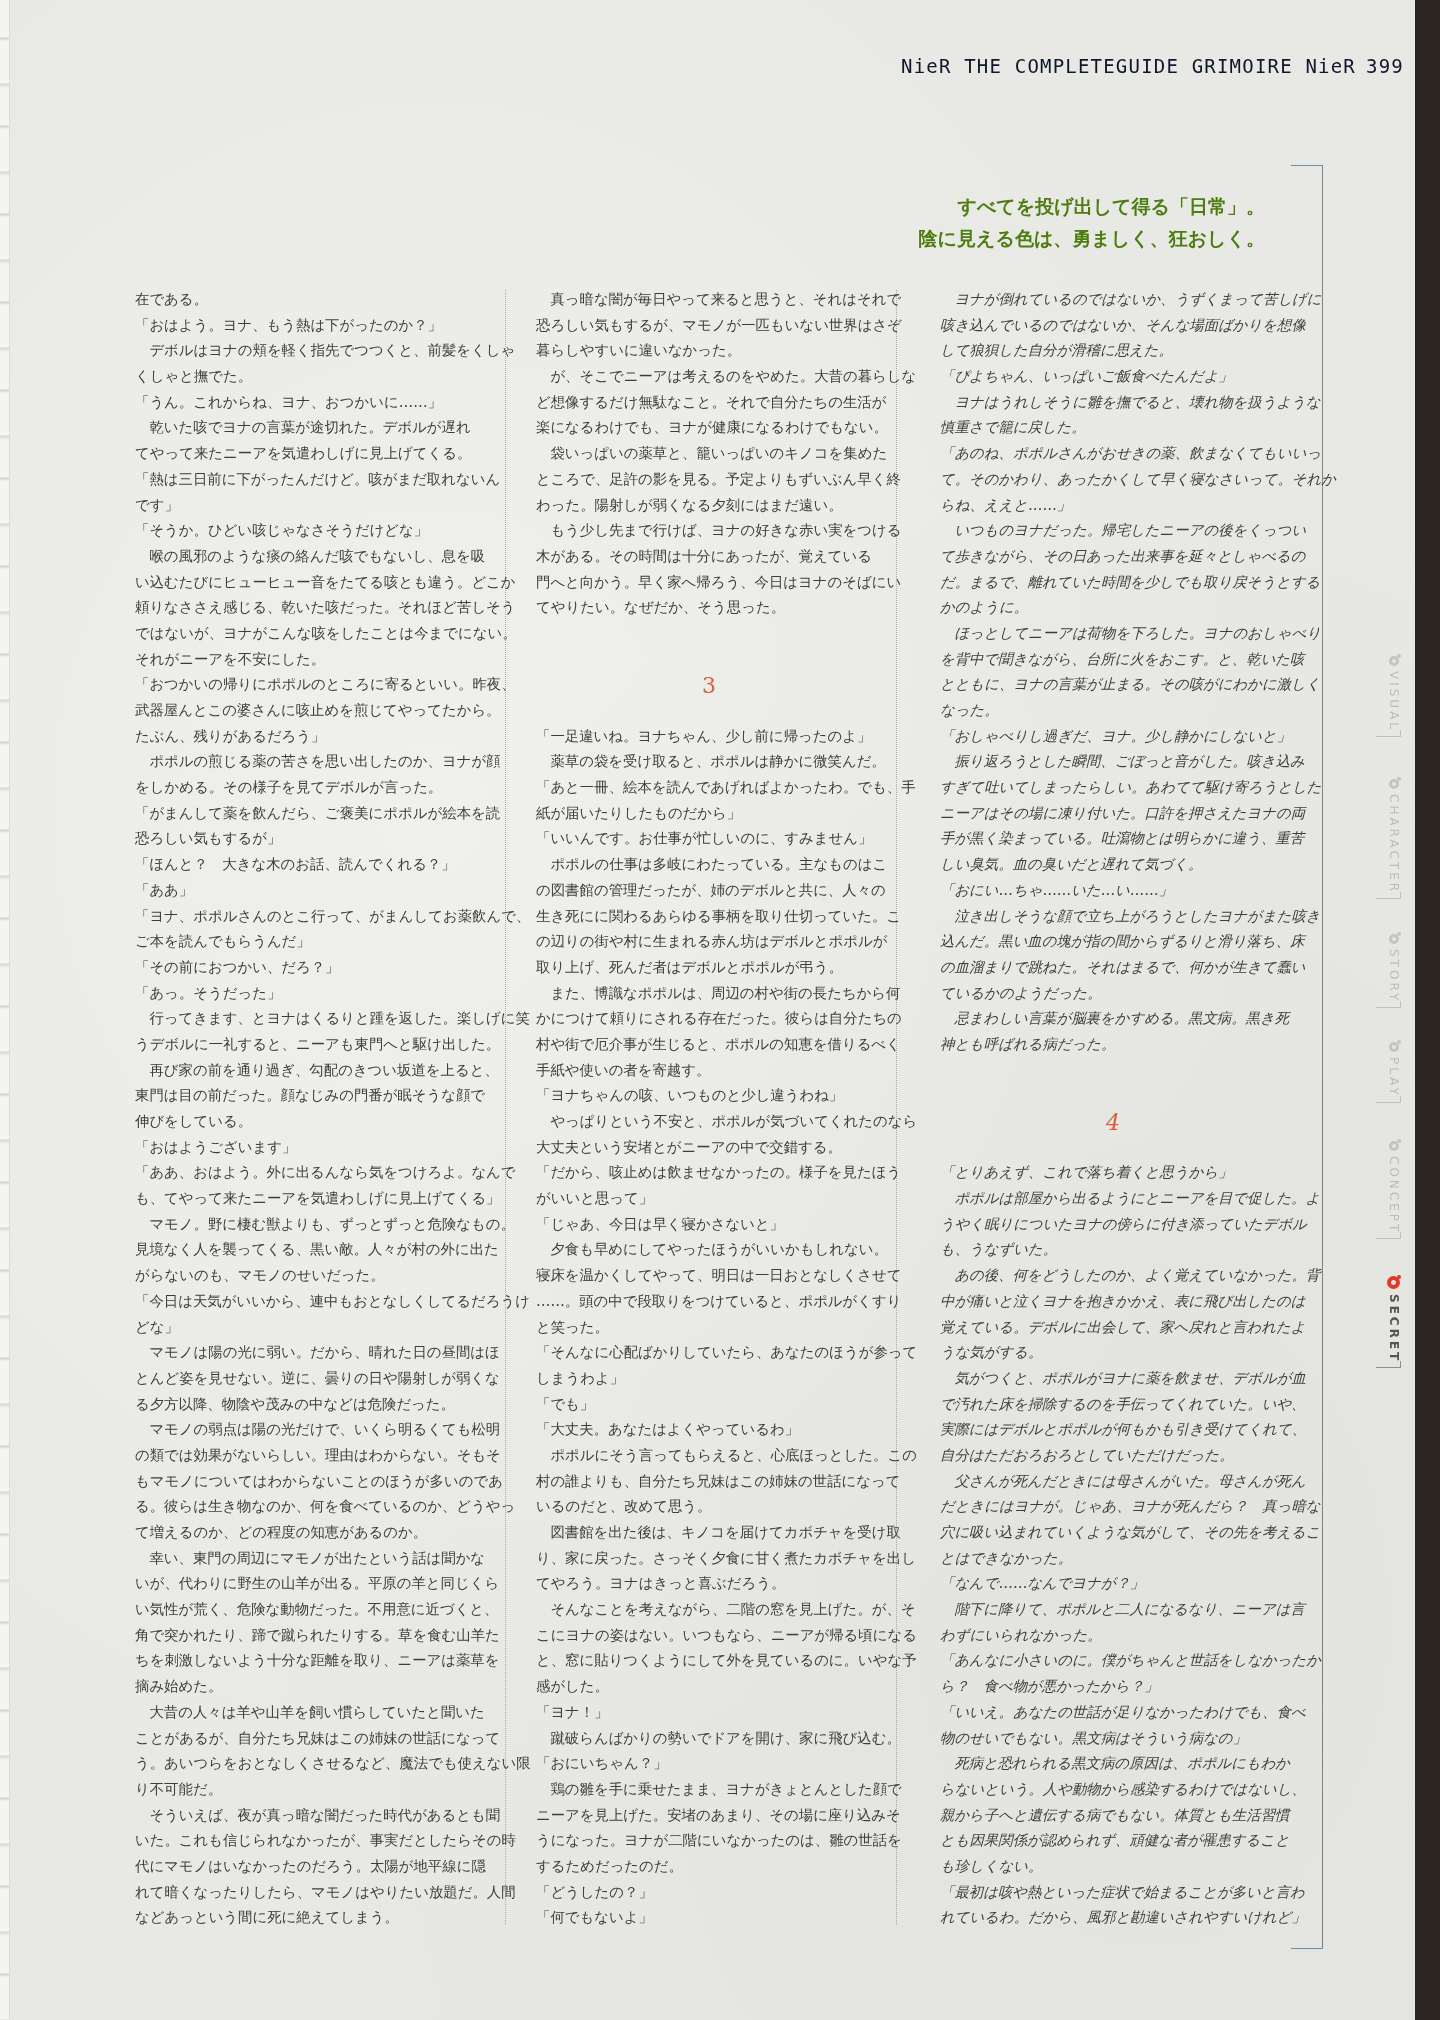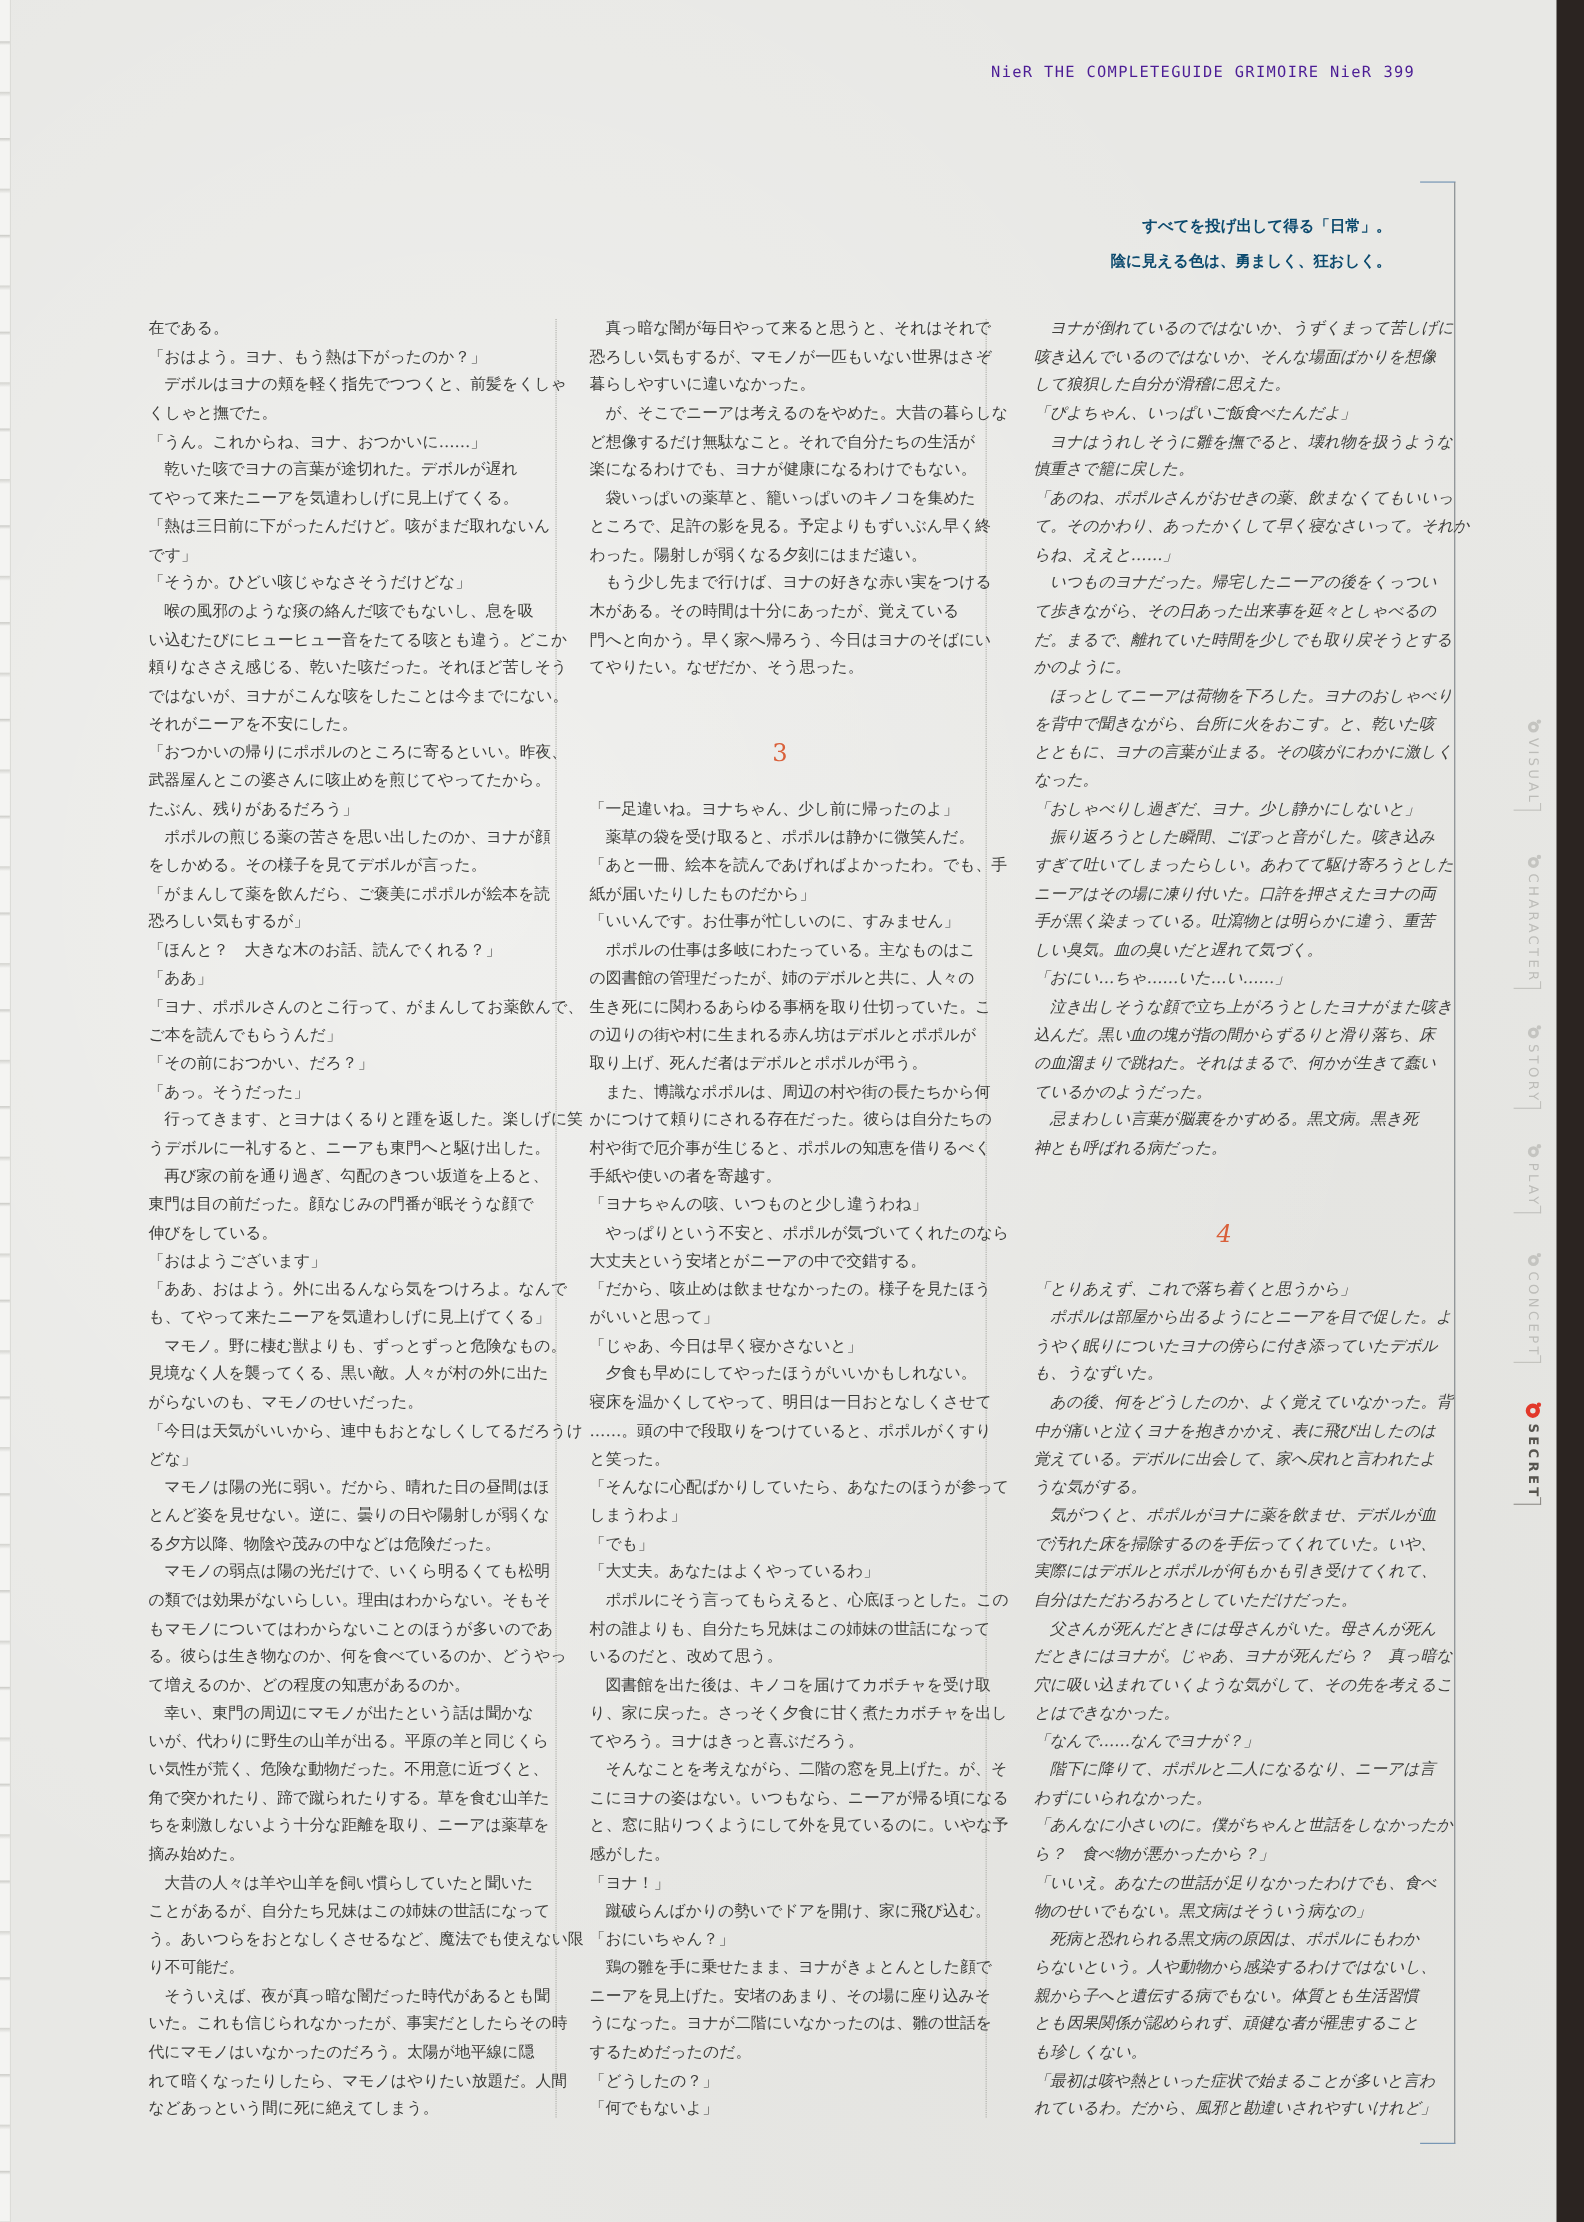--- a/index.html
+++ b/index.html
@@ -16,27 +16,27 @@
     background: repeating-linear-gradient(180deg, #f4f4f2 0px, #f4f4f2 37px, #cfcfcb 38px, #f4f4f2 41px, #f4f4f2 83px, #d6d6d2 84px, #f4f4f2 88px);
     border-right: 1px solid #dcdcd8;
   }
   .scan-edge {
     position: absolute; left: 1415px; top: 0; width: 25px; height: 2020px;
     background: #2b2421;
   }
   .running-header {
     position: absolute; left: 901px; top: 56px; white-space: nowrap;
     font-family: "DejaVu Sans Mono", "Liberation Mono", monospace;
-    font-size: 14px; letter-spacing: 1.2px; color: #4c1d95; line-height: 20px; text-align: right;
+    font-size: 19px; letter-spacing: 1.2px; color: #0f172a; line-height: 20px; text-align: right;
   }
   .running-header .page-no { margin-left: 10px; }
   .headline {
     position: absolute; right: 175px; top: 190px; text-align: right;
     font-family: "DejaVu Serif", "Liberation Serif", serif;
-    font-size: 14px; font-weight: bold; line-height: 32px; color: #0c4a6e;
+    font-size: 19px; font-weight: bold; line-height: 32px; color: #4d7c0f;
   }
   .headline div { white-space: nowrap; }
   .bracket {
     position: absolute; left: 1291px; top: 165px; width: 31px; height: 1782px;
     border-top: 1px solid #6b8db0; border-right: 1px solid #7c8287; border-bottom: 1px solid #6b8db0;
   }
   .col { position: absolute; top: 287px; width: 346px; }
   .c1 { left: 135px; }
   .c2 { left: 536px; }
   .c3 { left: 940px; font-style: italic; }

